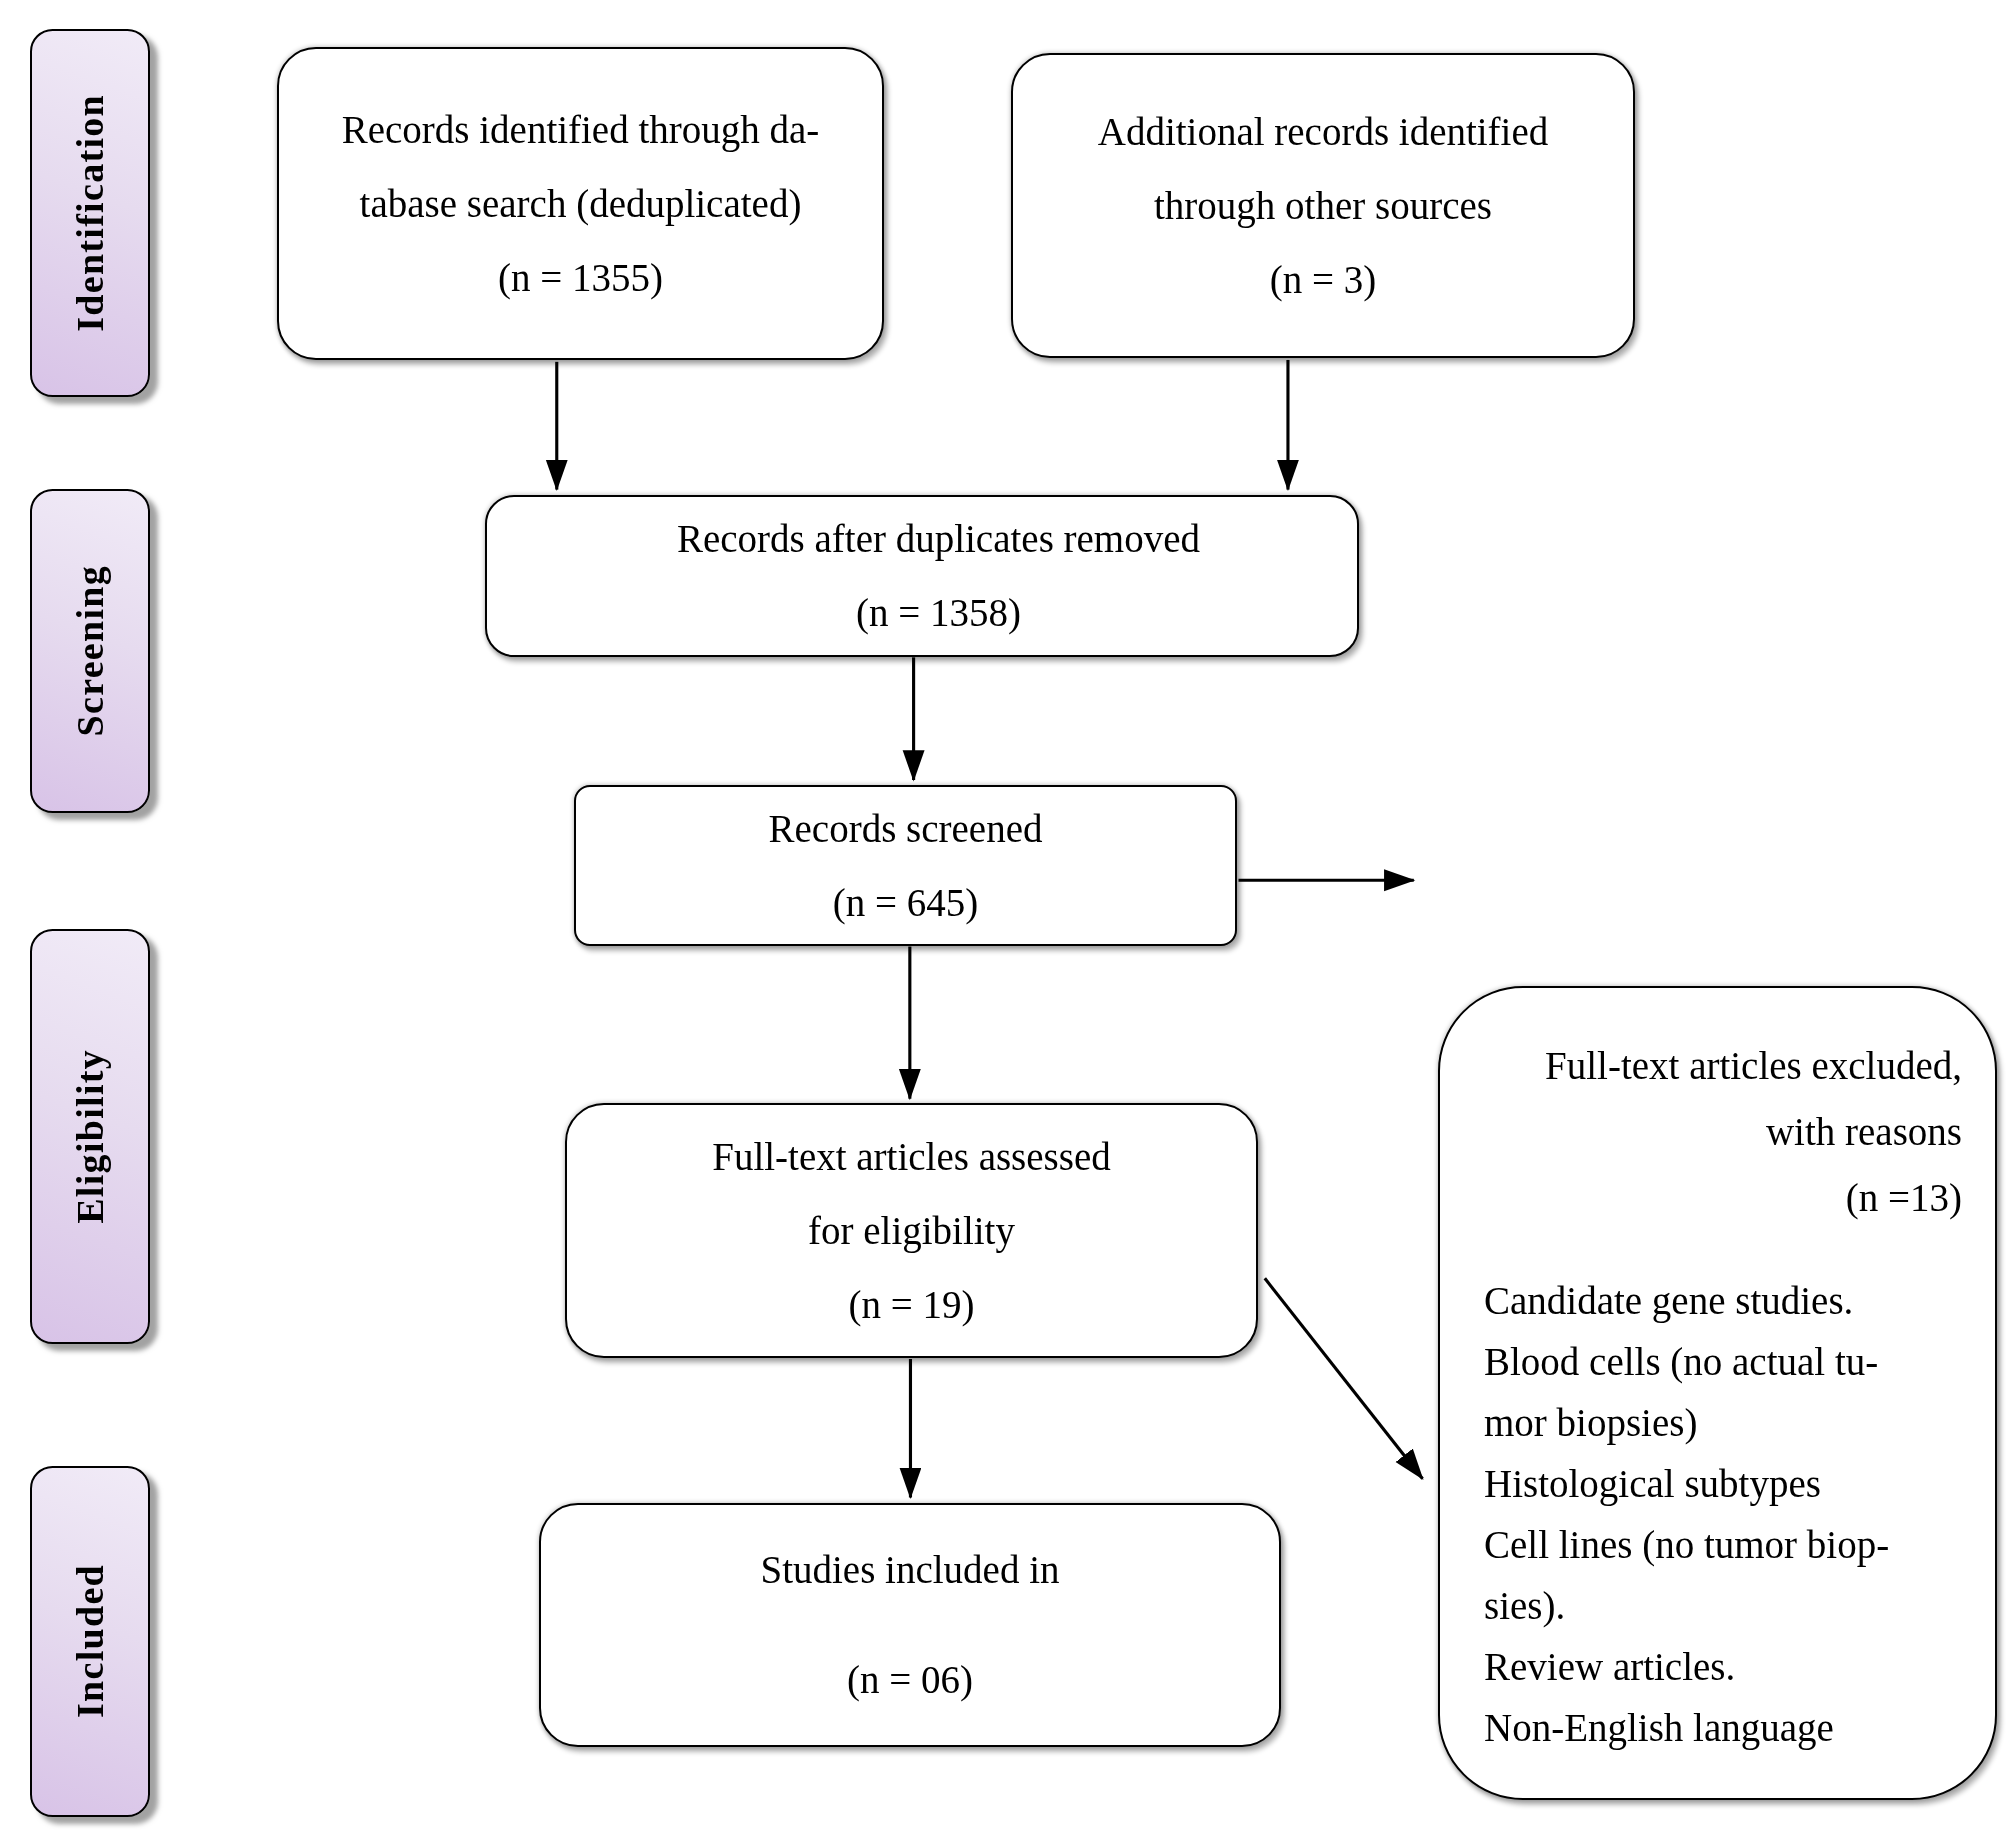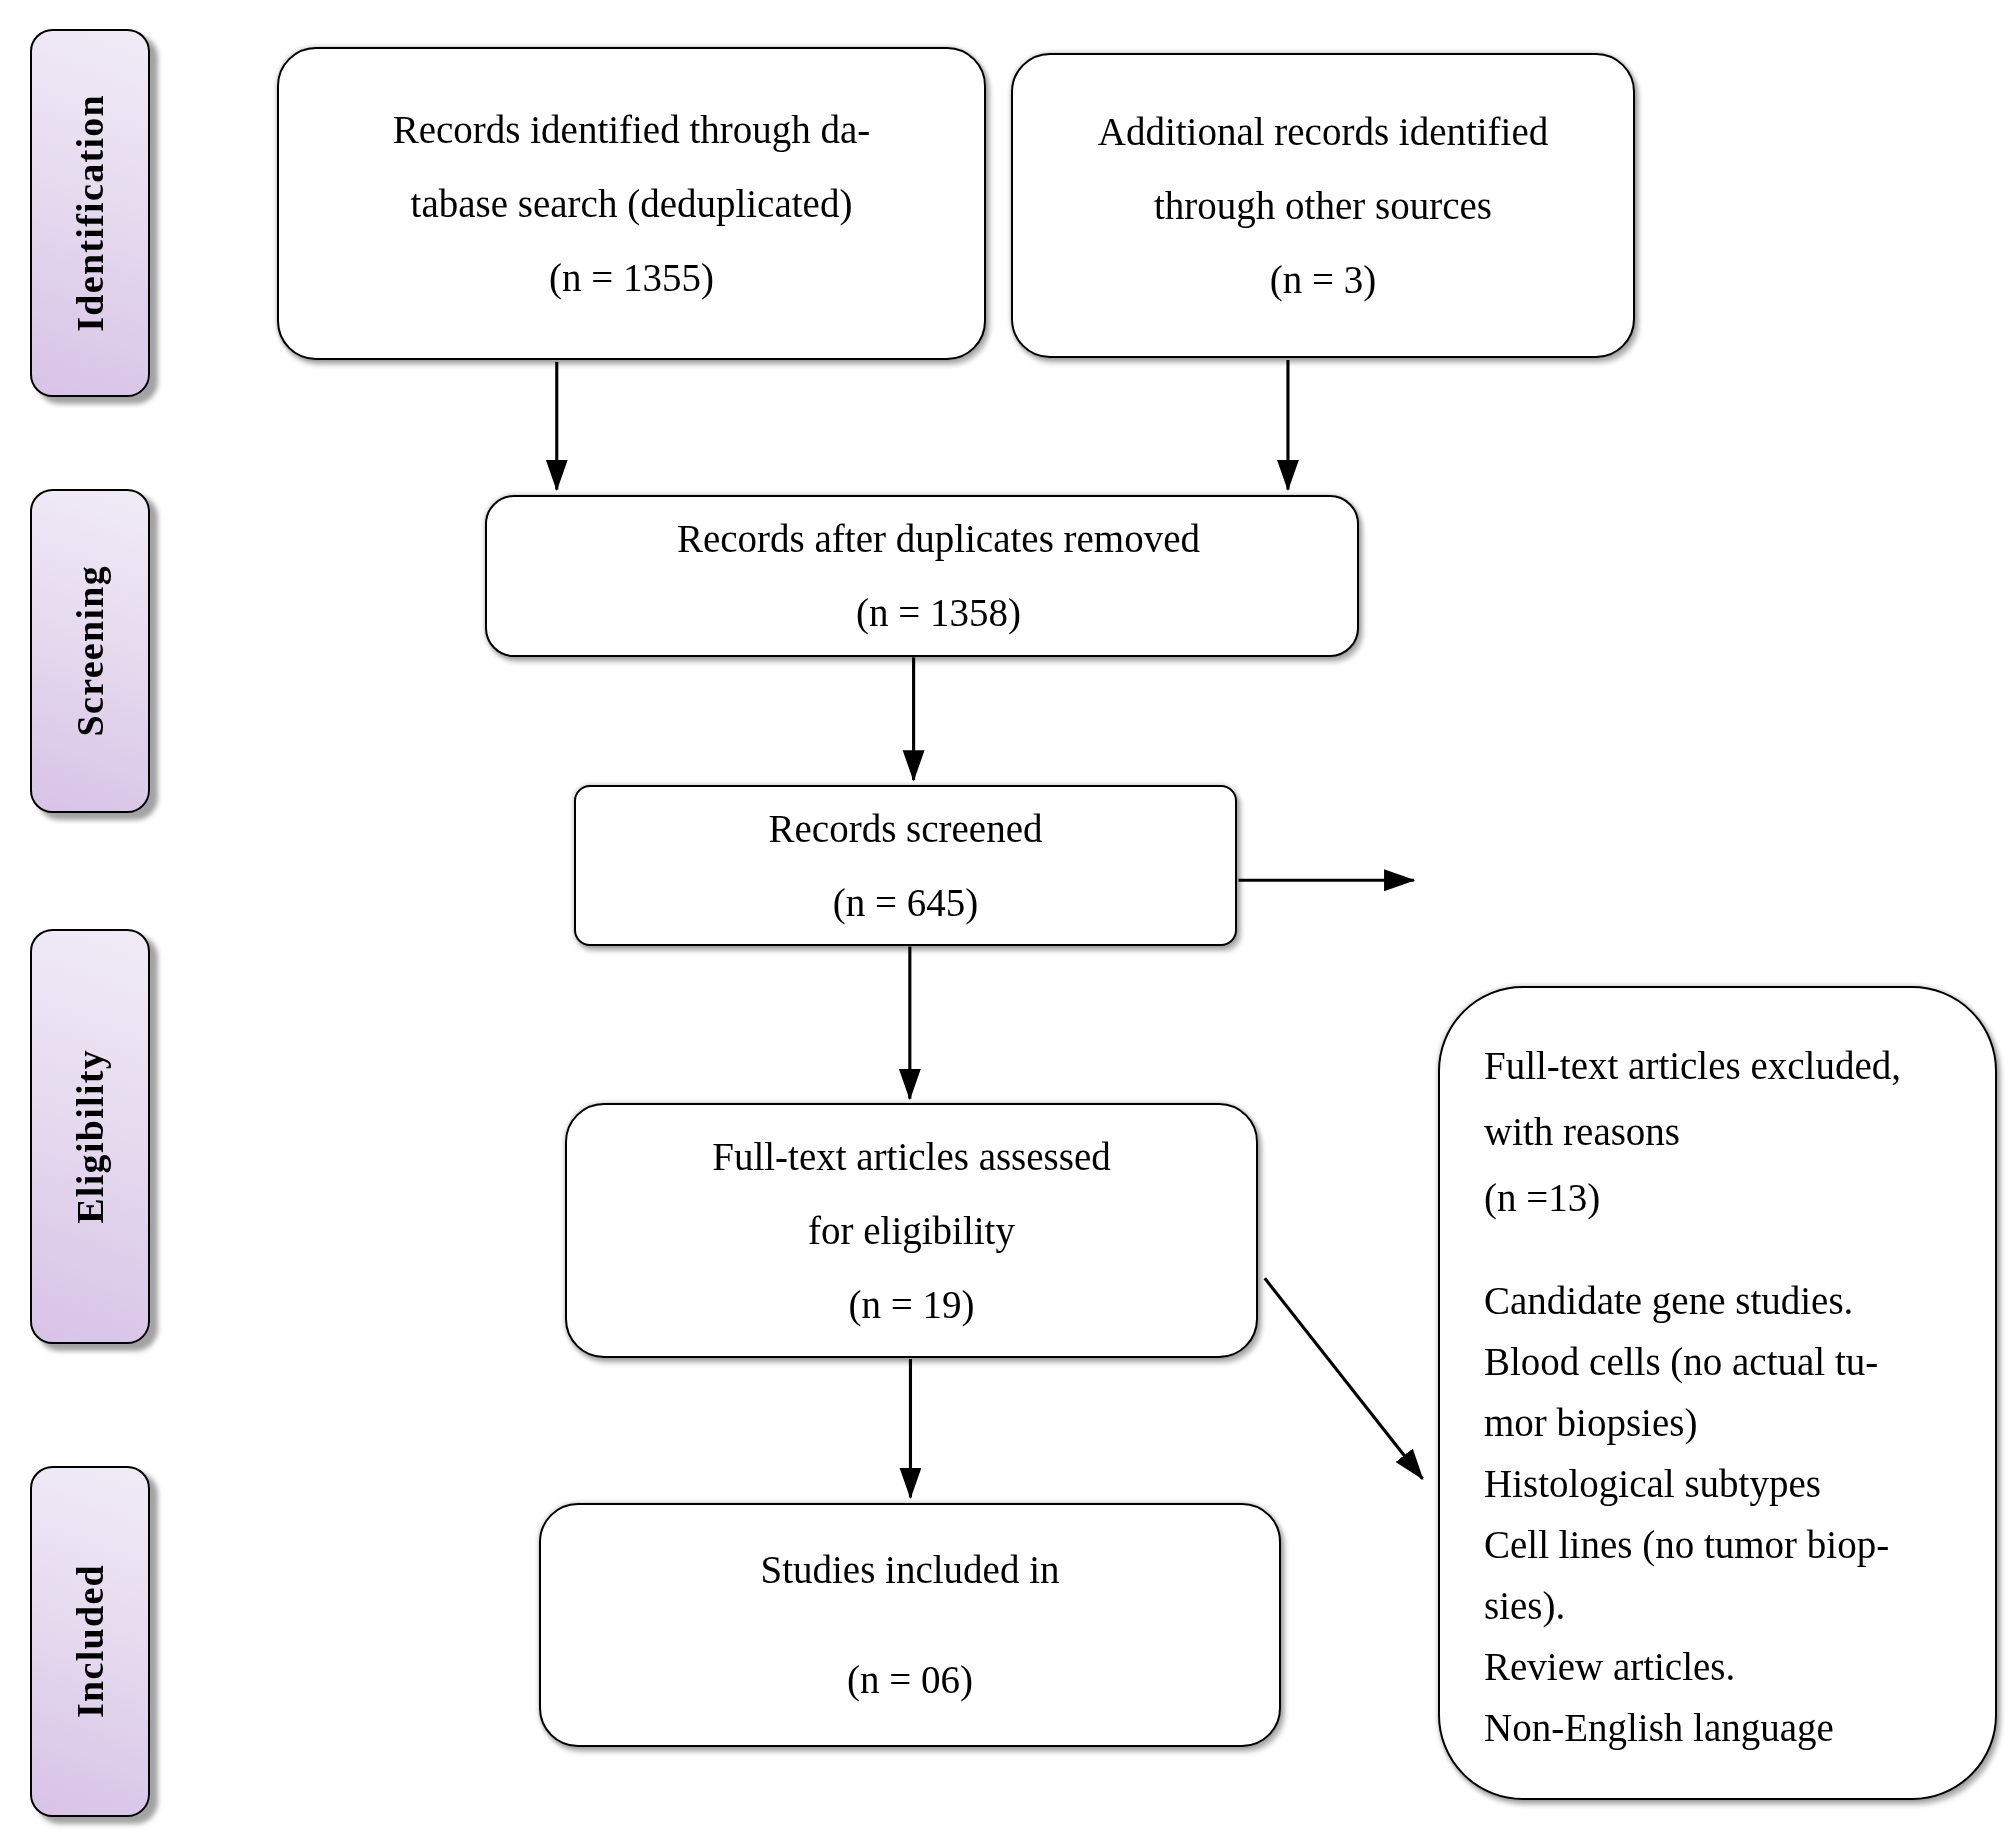--- a/index.html
+++ b/index.html
@@ -34,35 +34,35 @@
 
   
   .fbox {
     position:absolute; background:#ffffff;
     border:2.5px solid #000; box-sizing:border-box;
     display:flex; flex-direction:column; justify-content:center; align-items:center;
     text-align:center;
     font-size:39px; line-height:74px;
     box-shadow:0 0 5.6px rgba(0,0,0,0.30), 3.8px 5px 5.6px rgba(0,0,0,0.28);
   }
-  #box-identified       { left:277px;  top:47px;   width:709px;  height:313px; border-radius:39px; }
+  #box-identified       { left:277px;  top:47px;   width:607px;  height:313px; border-radius:39px; }
   #box-additional       { left:1011px; top:53px;   width:624px;  height:305px; border-radius:39px; }
   #box-dedup            { left:485px;  top:495px;  width:874px; height:162px; border-radius:29px;padding-left:33px; }
   #box-screened         { left:574px;  top:785px; width:663px; height:161px; border-radius:16px; }
   #box-excluded         { left:1418px; top:788px; width:557px;  height:157px; border-radius:29px; }
   #box-fulltext         { left:565px;  top:1103px; width:693px; height:255px; border-radius:39px; }
   #box-included-studies { left:539px;  top:1503px; width:742px; height:244px; border-radius:39px;gap:36px; }
 
   #box-reasons {
     left:1438px; top:986px; width:559px; height:814px;
     border-radius:85px;
     justify-content:flex-start; align-items:stretch;
     padding:45px 33px 0 44px;
   }
-  #box-reasons .reasons-header .ln { line-height:66px; text-align:left; }
+  #box-reasons .reasons-header .ln { line-height:66px; text-align:right; }
   #box-reasons .reasons-items { margin-top:39px; text-align:left; }
   #box-reasons .reasons-items .ln { line-height:61px; }
 
   .ln { white-space:nowrap; }
 
   
   svg.arrows {
     position:absolute; left:0; top:0;
     width:2015px; height:1833px;
     pointer-events:none;

